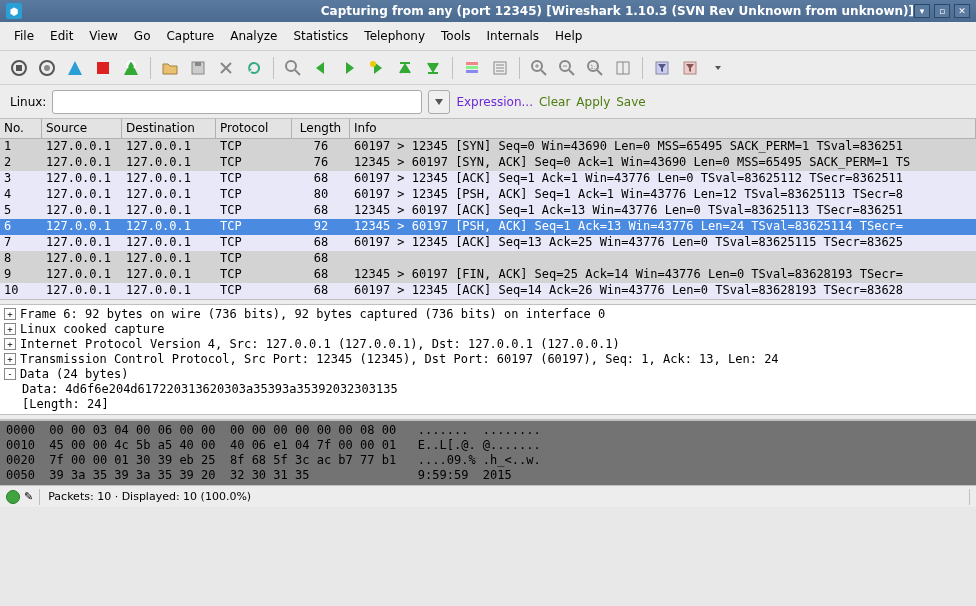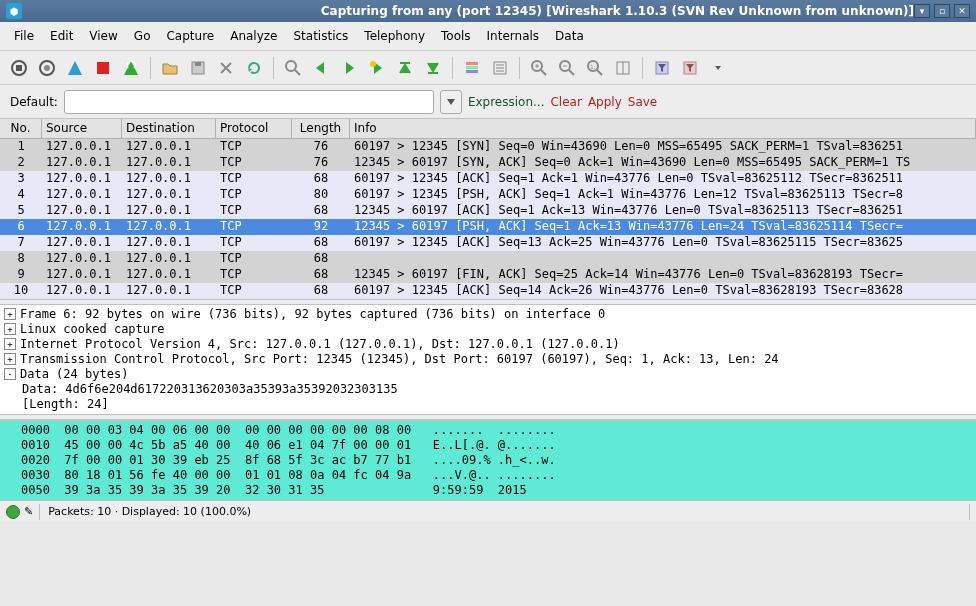--- a/index.html
+++ b/index.html
@@ -10,42 +10,42 @@
 .winbtns{display:flex;gap:4px}
 .winbtn{width:16px;height:14px;border:1px solid #2a4a6a;background:#5a7aa0;display:flex;align-items:center;justify-content:center;font-size:9px;color:#fff;cursor:pointer}
 .menubar{height:24px;background:#ededed;display:flex;align-items:center;padding:14px 6px;border-bottom:1px solid #d0d0d0}
 .menubar span{padding:3px 8px;cursor:pointer}
 .toolbar{height:34px;background:#ededed;display:flex;align-items:center;padding:2px 6px;border-bottom:1px solid #d0d0d0;gap:2px}
 .tbtn{width:26px;height:26px;border:1px solid transparent;display:flex;align-items:center;justify-content:center;cursor:pointer;border-radius:2px}
 .tsep{width:1px;height:22px;background:#c0c0c0;margin:0 4px}
 .filterbar{height:34px;background:#ededed;display:flex;align-items:center;padding:4px 10px;gap:6px;border-bottom:1px solid #c0c0c0}
 .filterbar input{flex:0 0 370px;height:24px;border:1px solid #aaa;border-radius:3px;padding:0 6px;font-size:12px}
 .filterbar .dd{width:22px;height:24px;border:1px solid #aaa;border-radius:3px;background:#f0f0f0;display:flex;align-items:center;justify-content:center;cursor:pointer}
-.filterbar .lnk{color:#14532d;cursor:pointer}
-.filterbar .dis{color:#b91c1c}
+.filterbar .lnk{color:#6d28d9;cursor:pointer}
+.filterbar .dis{color:#4d7c0f}
 .packets{flex:0 0 auto;background:#fff;font-family:"DejaVu Sans Mono",monospace;font-size:12px}
 .phead{display:flex;background:#e3e3e3;border-bottom:1px solid #b0b0b0;height:20px}
 .phead div{border-right:1px solid #b0b0b0;padding:2px 4px;font-family:"DejaVu Sans",sans-serif;font-weight:normal}
 .prow{display:flex;height:16px;white-space:nowrap;overflow:hidden}
 .prow div{padding:0 4px;overflow:hidden}
-.c-no{width:42px;text-align:center}
+.c-no{width:42px;text-align:left}
 .c-src{width:80px}
 .c-dst{width:94px}
 .c-proto{width:76px}
 .c-len{width:58px;text-align:center}
 .c-info{flex:1}
 .bg-gray{background:#d3d3d3}
 .bg-lav{background:#e8e8f8}
 .bg-sel{background:#4a8ae0;color:#fff}
 .hsplit{height:6px;background:#ededed;border-top:1px solid #c0c0c0;border-bottom:1px solid #c0c0c0;cursor:row-resize}
 .detail{flex:0 0 auto;background:#fff;font-family:"DejaVu Sans Mono",monospace;font-size:12px;padding:2px 4px;line-height:15px}
 .detail .node{display:flex}
 .detail .exp{width:12px;height:12px;border:1px solid #888;font-size:9px;display:flex;align-items:center;justify-content:center;margin-right:4px;margin-top:1px;cursor:pointer}
 .detail .noexp{width:18px;display:inline-block}
-.hex{flex:0 0 auto;background:#5eead4;font-family:"DejaVu Sans Mono",monospace;font-size:12px;padding:2px 21px;line-height:15px;border-top:1px solid #c0c0c0}
+.hex{flex:0 0 auto;background:#737373;font-family:"DejaVu Sans Mono",monospace;font-size:12px;padding:2px 6px;line-height:15px;border-top:1px solid #c0c0c0}
 .hex .row{white-space:pre}
 .statusbar{height:22px;background:#ededed;border-top:1px solid #c0c0c0;display:flex;align-items:center;padding:0 6px;font-size:11px}
 .statusbar .cell{padding:0 8px}
 .statusbar .sep{width:1px;height:16px;background:#c0c0c0}
 .dot{width:14px;height:14px;border-radius:50%;background:#3fa63f;margin-right:4px;border:1px solid #2a7a2a}
 svg{display:block}
 </style>
 </head>
 <body>
 
@@ -63,21 +63,21 @@
  <span>File</span>
  <span>Edit</span>
  <span>View</span>
  <span>Go</span>
  <span>Capture</span>
  <span>Analyze</span>
  <span>Statistics</span>
  <span>Telephony</span>
  <span>Tools</span>
  <span>Internals</span>
- <span>Data</span>
+ <span>Help</span>
 </div>
 
 <div class="toolbar">
  <div class="tbtn">
       <svg width="18" height="18">
         <circle cx="9" cy="9" r="7" fill="none" stroke="#555" stroke-width="2"></circle>
         <rect x="6" y="6" width="6" height="6" fill="#555"></rect>
       </svg>
     </div>
  <div class="tbtn">
@@ -217,21 +217,21 @@
       </svg>
     </div>
  <div class="tbtn">
       <svg width="10" height="18">
         <path d="M2 7 L5 11 L8 7 Z" fill="#555"></path>
       </svg>
     </div>
 </div>
 
 <div class="filterbar">
- <span>Default:</span>
+ <span>Linux:</span>
  <input value="" style="">
  <div class="dd">
       <svg width="10" height="10">
         <path d="M1 2 L5 8 L9 2 Z" fill="#555"></path>
       </svg>
     </div>
  <span class="lnk">Expression...</span>
  <span class="dis">Clear</span>
  <span class="dis">Apply</span>
  <span class="dis">Save</span>
@@ -361,21 +361,20 @@
       <span>   [Length: 24]</span>
     </div>
   </div>
 
 <div class="hsplit"></div>
 
 <div class="hex" id="hex-rows">
     <div class="row">0000  00 00 03 04 00 06 00 00  00 00 00 00 00 00 08 00   .......  ........</div>
     <div class="row">0010  45 00 00 4c 5b a5 40 00  40 06 e1 04 7f 00 00 01   E..L[.@. @.......</div>
     <div class="row">0020  7f 00 00 01 30 39 eb 25  8f 68 5f 3c ac b7 77 b1   ....09.% .h_&lt;..w.</div>
-    <div class="row">0030  80 18 01 56 fe 40 00 00  01 01 08 0a 04 fc 04 9a   ...V.@.. ........</div>
     <div class="row">0050  39 3a 35 39 3a 35 39 20  32 30 31 35               9:59:59  2015</div>
   </div>
 
 <div class="statusbar">
  <div class="dot"></div>
  <span style="margin-right:6px">✎</span>
  <div class="sep"></div>
  <div class="cell" style="flex:1">Packets: 10 · Displayed: 10 (100.0%)</div>
  <div class="sep"></div>
 </div>

